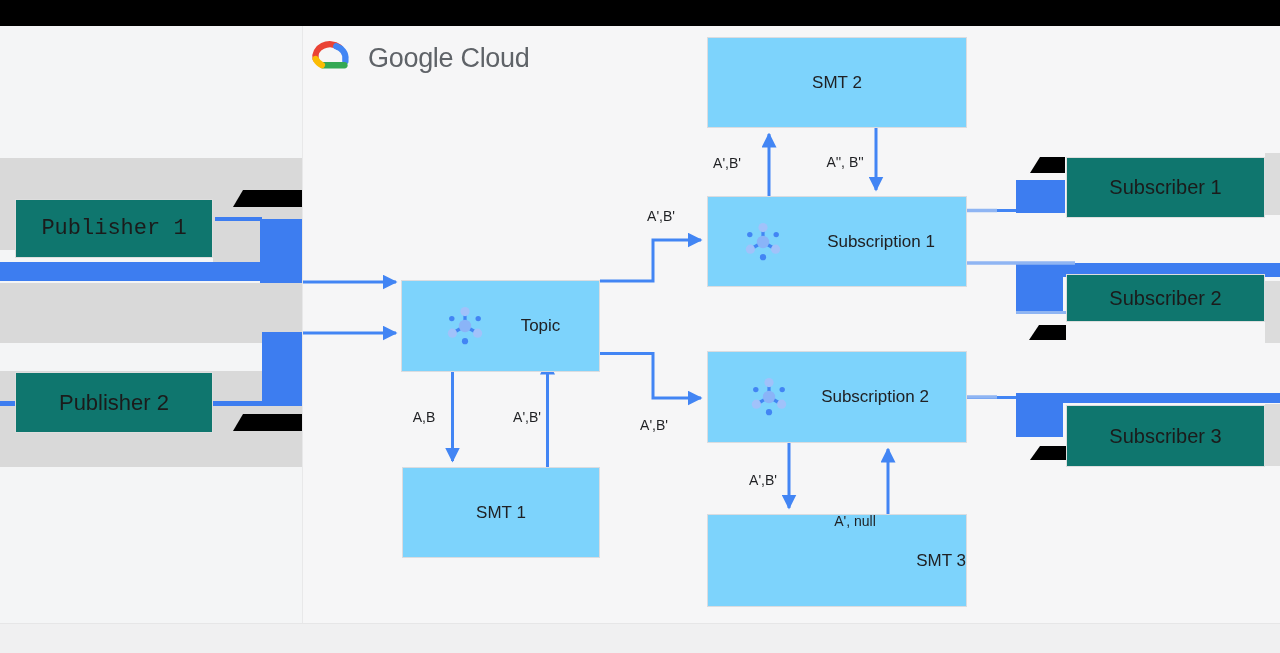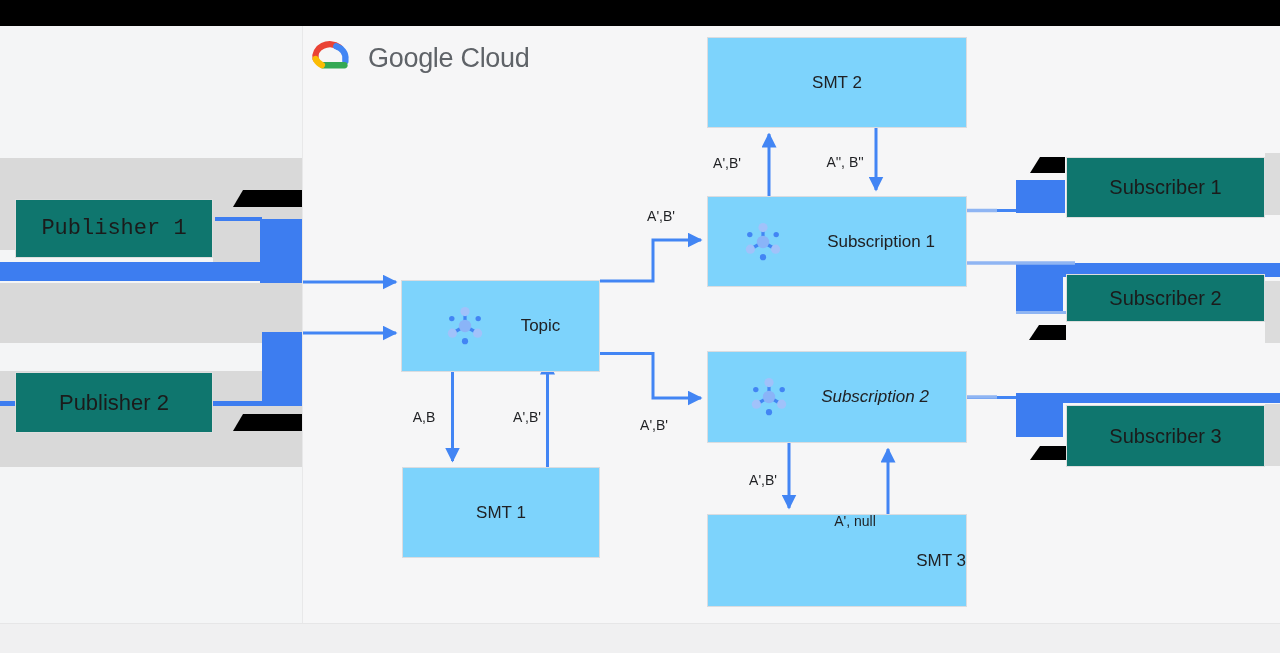--- a/index.html
+++ b/index.html
@@ -163,21 +163,21 @@
         <circle cx="5.7" cy="15.6" r="2.3" fill="#a1c2fa"></circle>
         <circle cx="18.3" cy="15.6" r="2.3" fill="#a1c2fa"></circle>
       <circle cx="12" cy="12" r="3.1" fill="#8ab4f8"></circle>
       <circle cx="5.4" cy="8.3" r="1.35" fill="#4285f4"></circle>
         <circle cx="18.6" cy="8.3" r="1.35" fill="#4285f4"></circle>
         <circle cx="12" cy="19.6" r="1.55" fill="#4285f4"></circle>
     </svg>
     <span>Subscription 1</span>
   </div>
 
-  <div class="abs node" style="left:707px;top:351px;width:260px;height:92px;gap:28px;font-style:italic;">
+  <div class="abs node" style="left:707px;top:351px;width:260px;height:92px;gap:28px;">
     <svg class="ps" viewBox="0 0 24 24">
       <g stroke="#4285f4" stroke-width="1.6">
         <line x1="12" y1="12" x2="12" y2="5"></line>
           <line x1="12" y1="12" x2="5.9" y2="15.5"></line>
           <line x1="12" y1="12" x2="18.1" y2="15.5"></line>
       </g>
       <circle cx="12" cy="4.8" r="2.3" fill="#a1c2fa"></circle>
         <circle cx="5.7" cy="15.6" r="2.3" fill="#a1c2fa"></circle>
         <circle cx="18.3" cy="15.6" r="2.3" fill="#a1c2fa"></circle>
       <circle cx="12" cy="12" r="3.1" fill="#8ab4f8"></circle>

